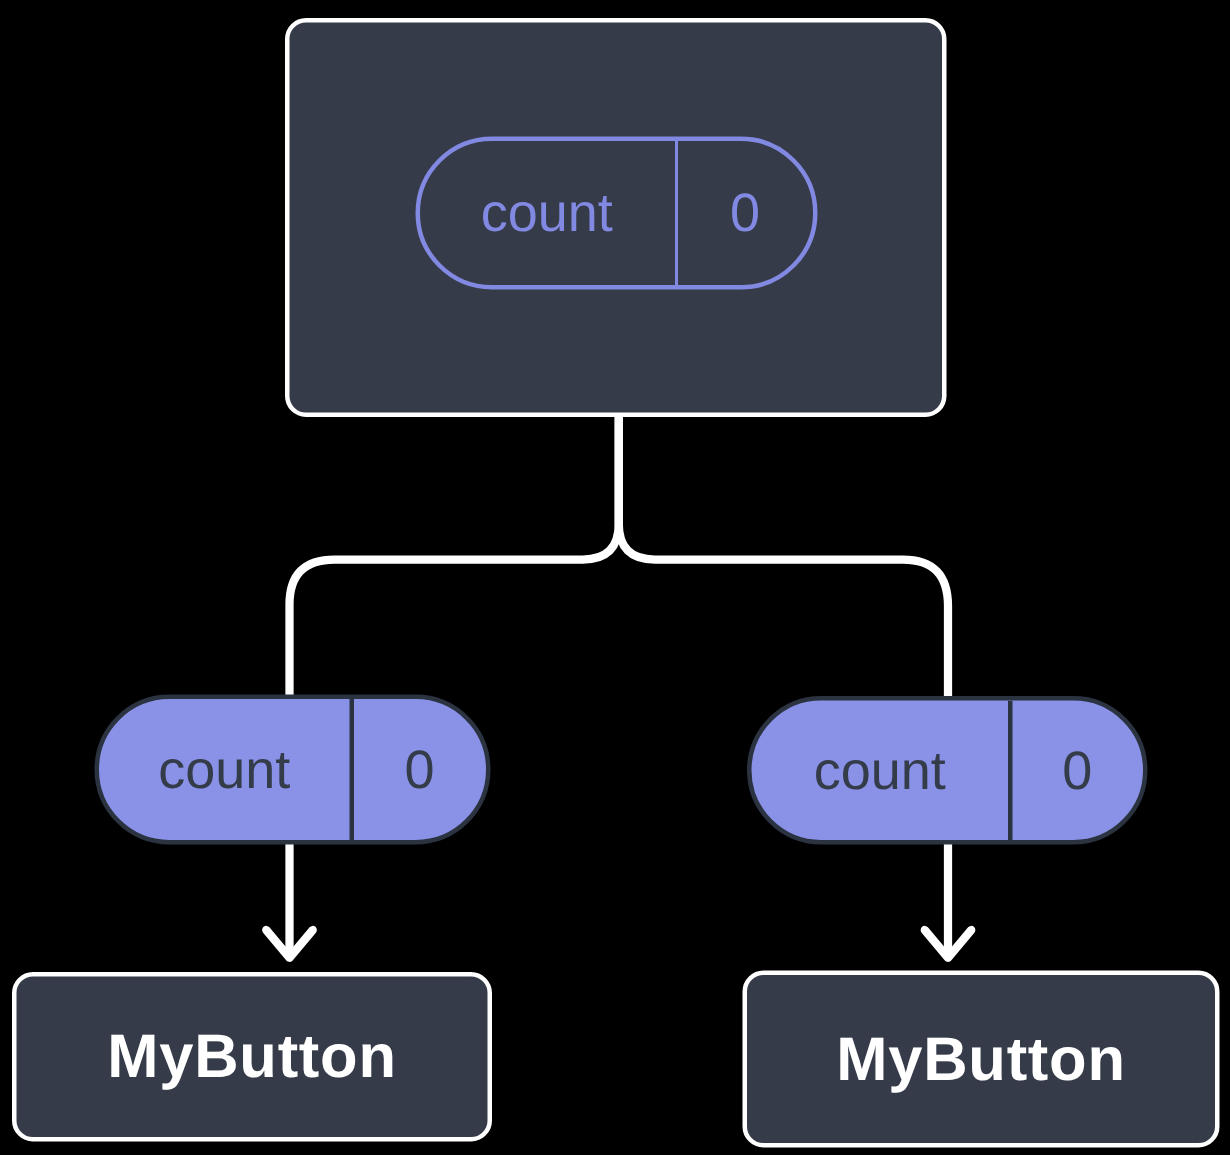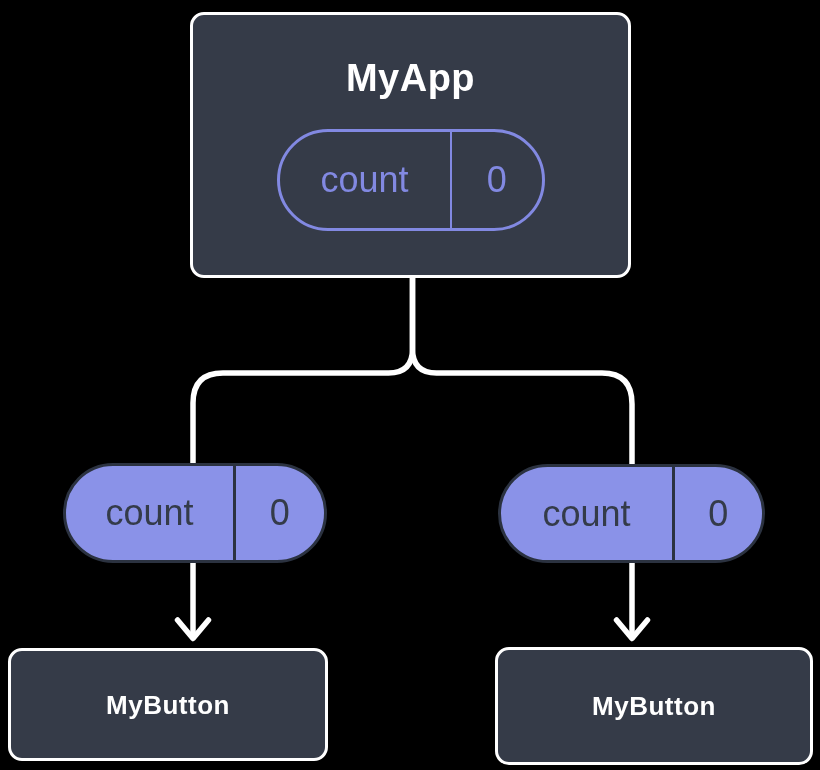--- a/index.html
+++ b/index.html
@@ -48,21 +48,21 @@
     justify-content: flex-start;
     padding-top: 44px;
   }
   .node-title {
     font-size: 38px;
     font-weight: 600;
     letter-spacing: 0.5px;
     line-height: 1;
   }
   .node-child .node-title {
-    font-size: 26px;
+    font-size: 41px;
   }
   .node-child-left {
     left: 8px;
     top: 648px;
     width: 320px;
     height: 113px;
   }
   .node-child-right {
     left: 495px;
     top: 647px;
@@ -132,21 +132,20 @@
   <svg class="edges" width="820" height="770" viewBox="0 0 820 770">
     <path d="M412.5 276 V349 Q412.5 373 388.5 373 H223 Q193 373 193 403 V463"></path>
     <path d="M412.5 276 V349 Q412.5 373 436.5 373 H602 Q632 373 632 404 V464"></path>
     <path d="M193 562 V636"></path>
     <path d="M177.5 620 L193 638.5 L208.5 620"></path>
     <path d="M632 562 V636"></path>
     <path d="M616.5 620 L632 638.5 L647.5 620"></path>
   </svg>
 
   <div class="node node-root">
-    <div class="node-title">MyApp</div>
     <div class="pill pill-state">
       <div class="cell cell-label">count</div>
       <div class="divider"></div>
       <div class="cell cell-value">0</div>
     </div>
   </div>
 
   <div class="pill pill-prop pill-prop-left">
     <div class="cell cell-label">count</div>
     <div class="divider"></div>

